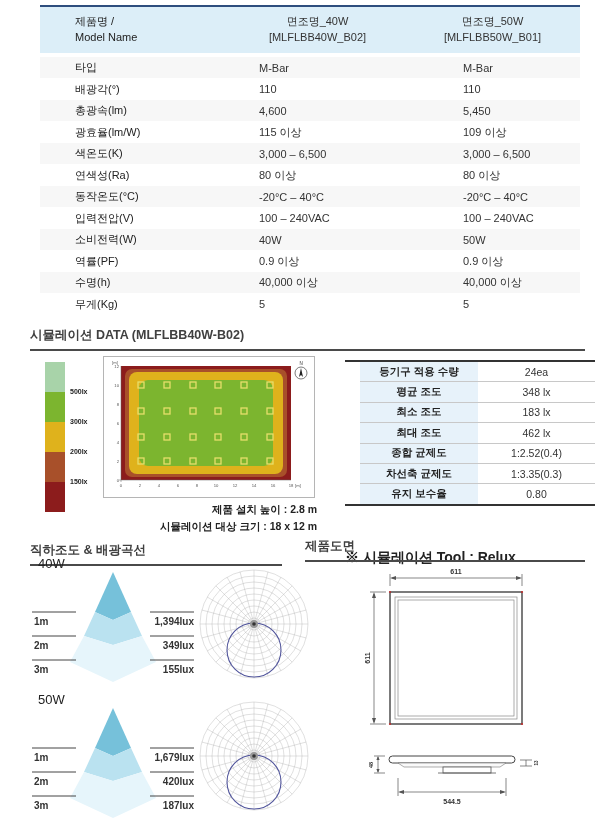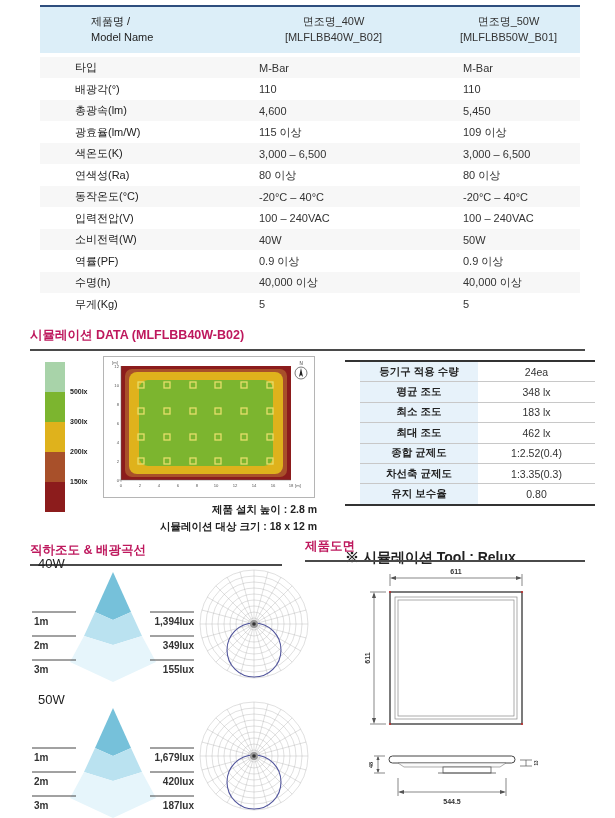--- a/index.html
+++ b/index.html
@@ -2,30 +2,30 @@
 <html><head>
 <meta charset="utf-8">
 <style>
   html,body{margin:0;padding:0;background:#fff;}
   .page{position:relative;width:615px;height:818px;background:#fff;overflow:hidden;
         font-family:"Liberation Sans",sans-serif;color:#333;}
 
   
   .spec-table{position:absolute;left:40px;top:5px;width:540px;font-size:11px;}
   .spec-row{display:grid;grid-template-columns:190px 175px 175px;align-items:center;}
-  .spec-header{background:#dceef8;border-top:2px solid #2e4e7e;padding:7px 16px;border-bottom:4px solid #fff;}
+  .spec-header{background:#dceef8;border-top:2px solid #2e4e7e;padding:7px 0;border-bottom:4px solid #fff;}
   .spec-header .lab{padding-left:35px;line-height:1.45;}
   .spec-header .val{text-align:center;line-height:1.45;}
   .spec-body .spec-row{height:21.5px;gap:29px;}
   .spec-body .spec-row:nth-child(odd){background:#f7f7f7;}
   .lab{padding-left:35px;color:#222;}
   .val{text-align:left;}
 
   
-  .sec-title{position:absolute;font-size:12.5px;font-weight:bold;color:#be185d;
+  .sec-title{position:absolute;font-size:12.5px;font-weight:bold;color:#404040;
              border-bottom:2px solid #4a4a4a;padding-bottom:5px;}
   #sim-title{left:30px;top:327px;width:555px;}
   #illum-title{left:30px;top:542px;width:252px;}
   #draw-title{left:305px;top:538px;width:280px;}
 
   
   .legend-bar{position:absolute;left:45px;top:362px;width:20px;}
   .legend-band{width:20px;height:30px;}
   .legend-label{position:absolute;left:70px;width:36px;font-size:7px;font-weight:bold;color:#222;}
   .hm-wrap{position:absolute;left:103px;top:356px;}

